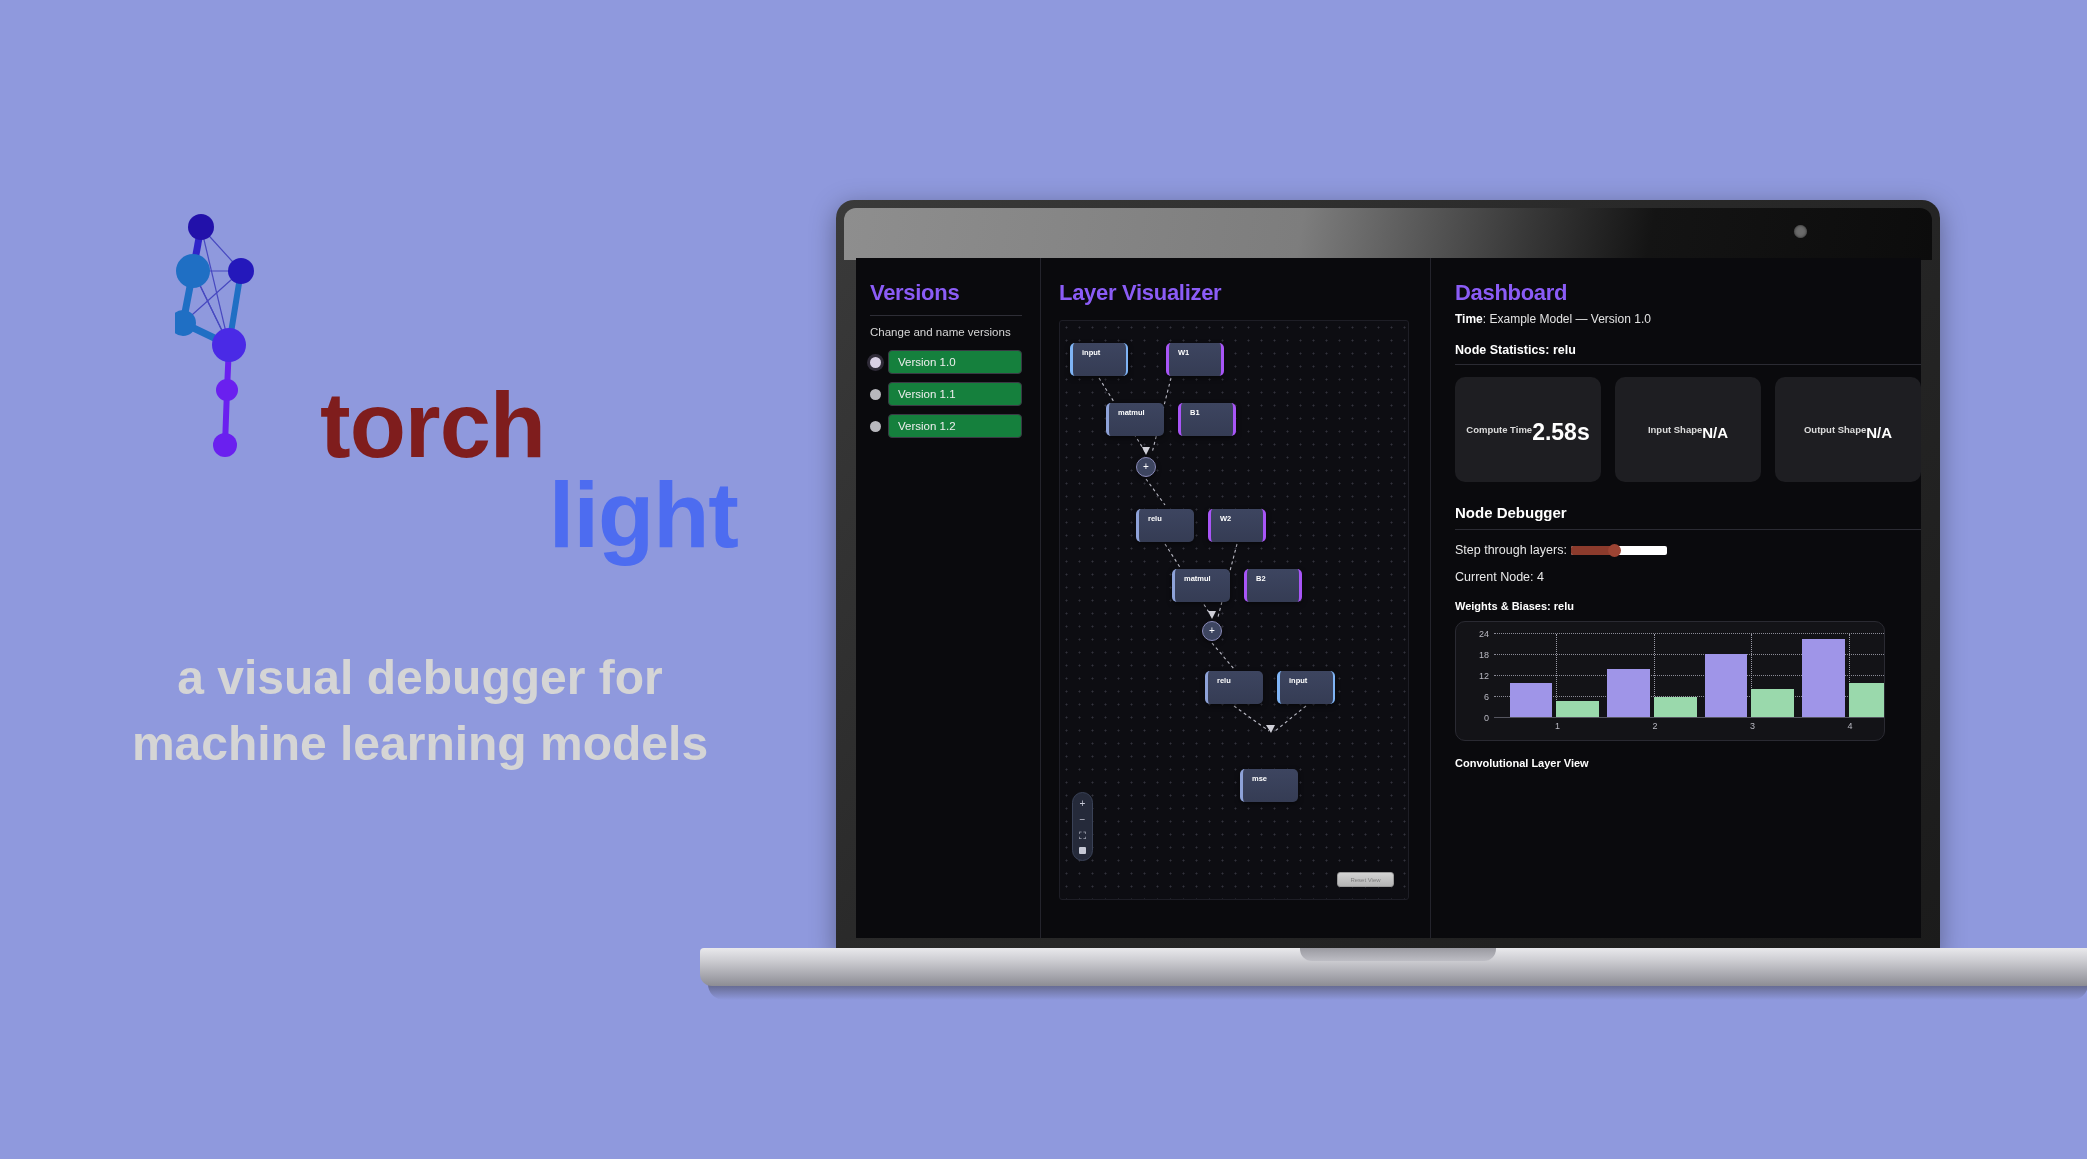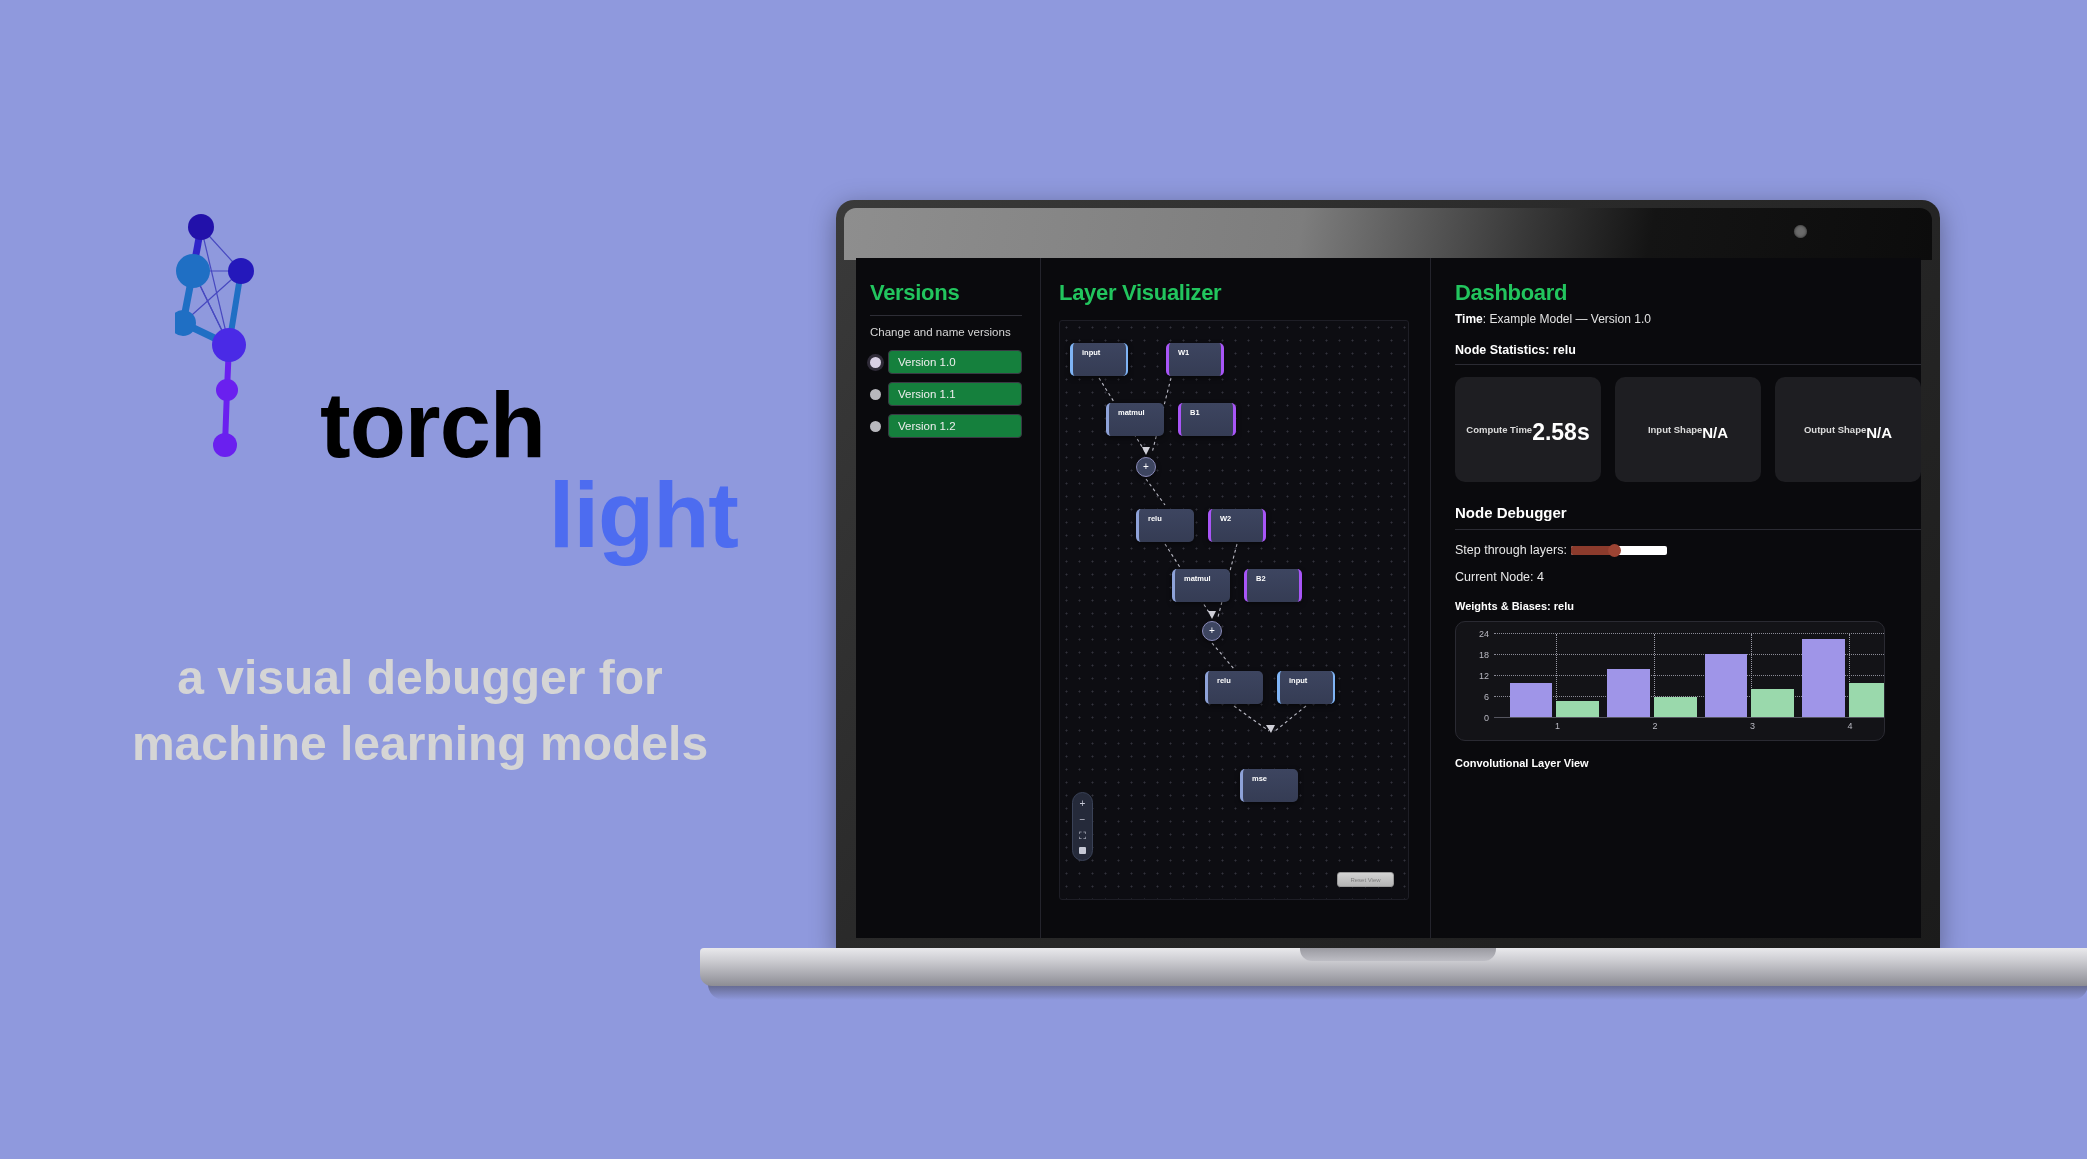--- a/index.html
+++ b/index.html
@@ -11,21 +11,21 @@
   }
   #stage { position: relative; width: 2087px; height: 1159px; background: #8f99dd; }
 
   
   .brand { position: absolute; left: 0; top: 0; width: 840px; height: 1159px; }
 
   .logo-svg { position: absolute; left: 175px; top: 205px; width: 130px; height: 260px; }
 
   .wordmark { position: absolute; left: 320px; top: 380px; width: 420px; }
   .wm-line1 {
-    font-size: 92px; font-weight: bold; color: #000000;
+    font-size: 92px; font-weight: bold; color: #7f1d1d;
     letter-spacing: -1px; line-height: 0.98;
   }
   .wm-line2 {
     font-size: 92px; font-weight: bold; color: #4d6cf0;
     letter-spacing: -1px; line-height: 0.98; text-align: right;
     padding-right: 2px;
   }
 
   .tagline {
     position: absolute; left: 100px; top: 645px; width: 640px;
@@ -75,21 +75,21 @@
     position: absolute; left: -128px; top: 784px; width: 1380px; height: 16px;
     background: linear-gradient(180deg, rgba(60,60,70,0.55), rgba(120,125,175,0));
     border-radius: 0 0 40px 40px;
   }
 
   
   .app { display: flex; width: 100%; height: 100%; background: #0a0a0d; color: #eaeaea; }
 
   
   .sidebar { width: 185px; padding: 22px 18px 0 14px; border-right: 1px solid #24242c; }
-  .panel-title { font-size: 22px; font-weight: bold; color: #22c55e; letter-spacing: -0.3px; }
+  .panel-title { font-size: 22px; font-weight: bold; color: #8b5cf6; letter-spacing: -0.3px; }
   .sidebar .divider { height: 1px; background: #2e2e36; margin: 9px 0 10px 0; }
   .sidebar-sub { font-size: 11.5px; color: #d7d7d7; margin-bottom: 12px; }
   .ver-row { display: flex; align-items: center; gap: 7px; margin-bottom: 8px; }
   .radio {
     width: 11px; height: 11px; border-radius: 50%;
     background: #b8b8bd; flex: 0 0 auto;
   }
   .radio.on { background: #d8d0e4; box-shadow: 0 0 0 3px #2f2b38; }
   .ver-pill {
     flex: 1; background: #15803d; border: 1px solid #3a3a44;

